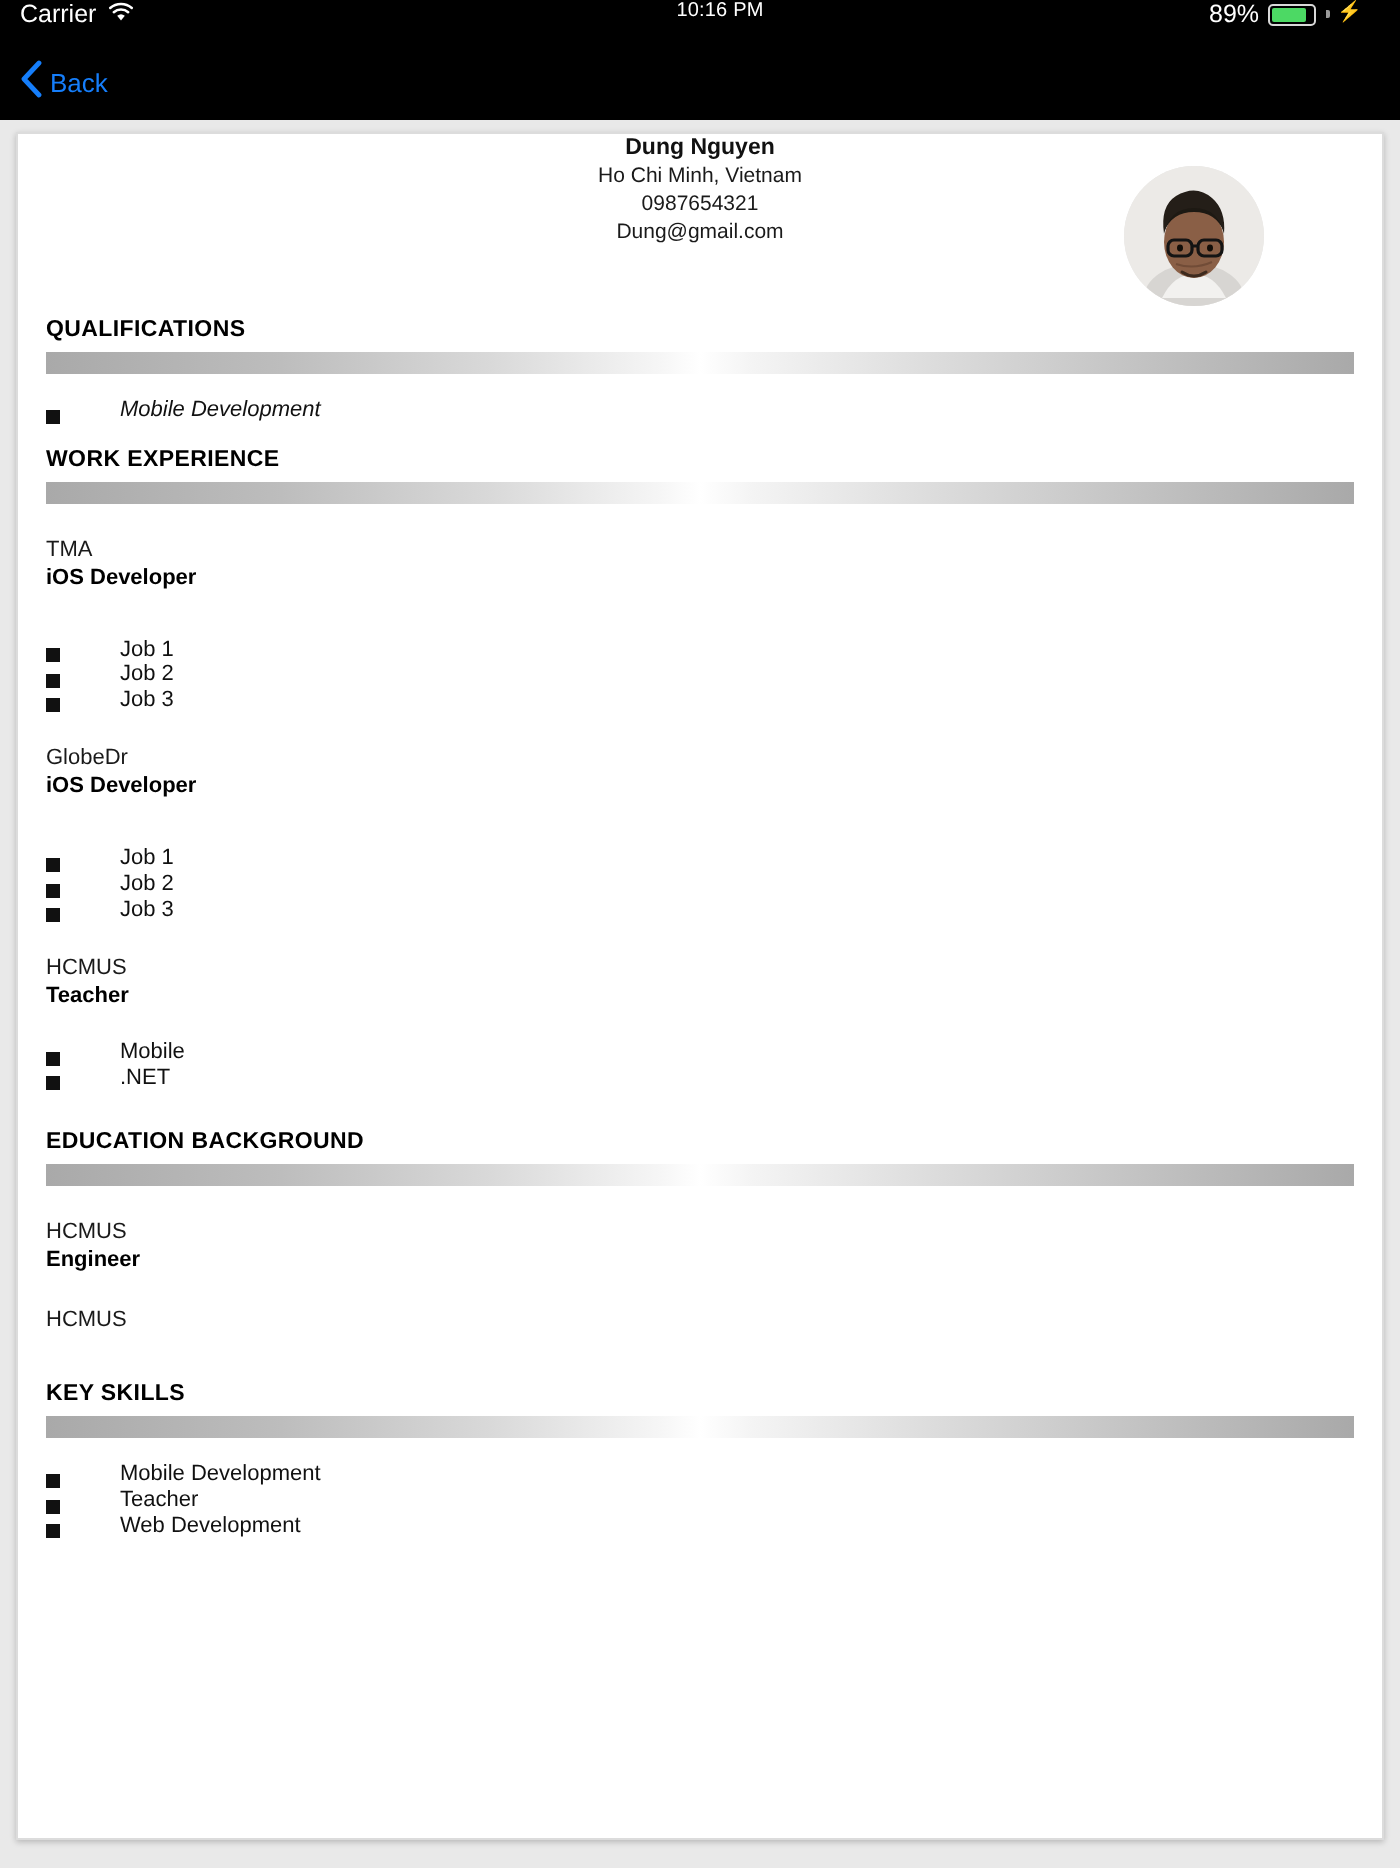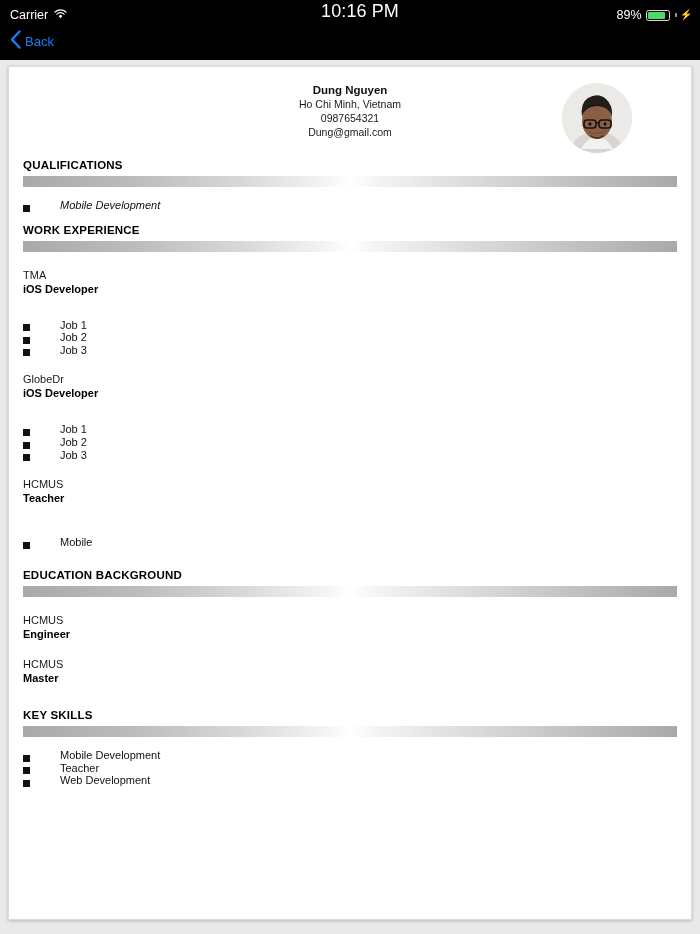--- a/index.html
+++ b/index.html
@@ -6,31 +6,31 @@
   html, body {
     width:700px; height:934px;
     font-family:"Liberation Sans", sans-serif;
     background:#ffffff;
     overflow:hidden;
   }
 
   
   .status-bar{
     height:22px; background:#000; color:#fff;
-    display:flex; align-items:flex-end;
+    display:flex; align-items:flex-start;
     font-size:12.5px; position:relative;
   }
   .sb-left{ display:flex; align-items:center; gap:6px; padding-left:10px; }
   .sb-center{
     position:absolute; left:0; right:0; text-align:center;
-    font-size:18px; letter-spacing:0.1px;margin-left:20px;
+    font-size:10px; letter-spacing:0.1px;margin-left:20px;
   }
   .sb-right{
     margin-left:auto; display:flex; align-items:center;
-    gap:4px; padding-right:7px;
+    gap:4px; padding-right:19px;
   }
   .wifi-icon{ display:block; }
   .battery{
     width:24px; height:11px; border:1px solid #d8d8d8;
     border-radius:2.5px; padding:1px; display:flex;
   }
   .battery-fill{ background:#4cd964; border-radius:1px; height:100%; }
   .battery-cap{
     width:2px; height:4px; background:#9a9a9a;
     border-radius:0 1px 1px 0; margin-left:1px;
@@ -56,21 +56,21 @@
   .card{
     background:#fff; height:100%;
     border:1px solid #dcdcdc;
     box-shadow:0 1px 3px rgba(0,0,0,0.22);
     padding:0 14px;
     position:relative;
     overflow:hidden;
   }
 
   
-  .resume-head{ position:relative; padding-top:16px; height:92px; }
+  .resume-head{ position:relative; height:92px; }
   .identity{ text-align:center; line-height:1.32; }
   .identity .name{ font-size:11.5px; font-weight:bold; color:#111; }
   .identity .line{ font-size:10.5px; color:#1a1a1a; }
   .avatar{
     position:absolute; right:45px; top:16px;
     width:70px; height:70px; border-radius:50%;
     overflow:hidden; background:#e8e8e6;
   }
   .avatar svg{ display:block; }
 
@@ -214,41 +214,44 @@
               </li>
               <li>
                 <span class="sq"></span>
                 <span>Job 3</span>
               </li>
             </ul>
           </div>
           <div class="entry">
             <div class="org">HCMUS</div>
             <div class="role">Teacher</div>
-            <ul class="bullets" style="margin-top: 31px;">
+            <ul class="bullets" style="margin-top: 15px;">
               <li>
                 <span class="sq"></span>
                 <span>Mobile</span>
+              </li>
+              <li>
+                <span class="sq"></span>
+                <span>.NET</span>
               </li>
             </ul>
           </div>
         </div>
     </div>
 
     <div style="margin-top:20px">
       <div class="section-title">EDUCATION BACKGROUND</div>
       <div class="divider"></div>
       <div id="education-entries">
           <div class="entry">
             <div class="org">HCMUS</div>
             <div class="role">Engineer</div>
           </div>
           <div class="entry">
             <div class="org">HCMUS</div>
-            <div class="role">Master</div>
           </div>
         </div>
     </div>
 
     <div style="margin-top:24px">
       <div class="section-title">KEY SKILLS</div>
       <div class="divider"></div>
       <ul class="bullets" id="skills-list" style="margin-top:12px">
           <li>
             <span class="sq"></span>

